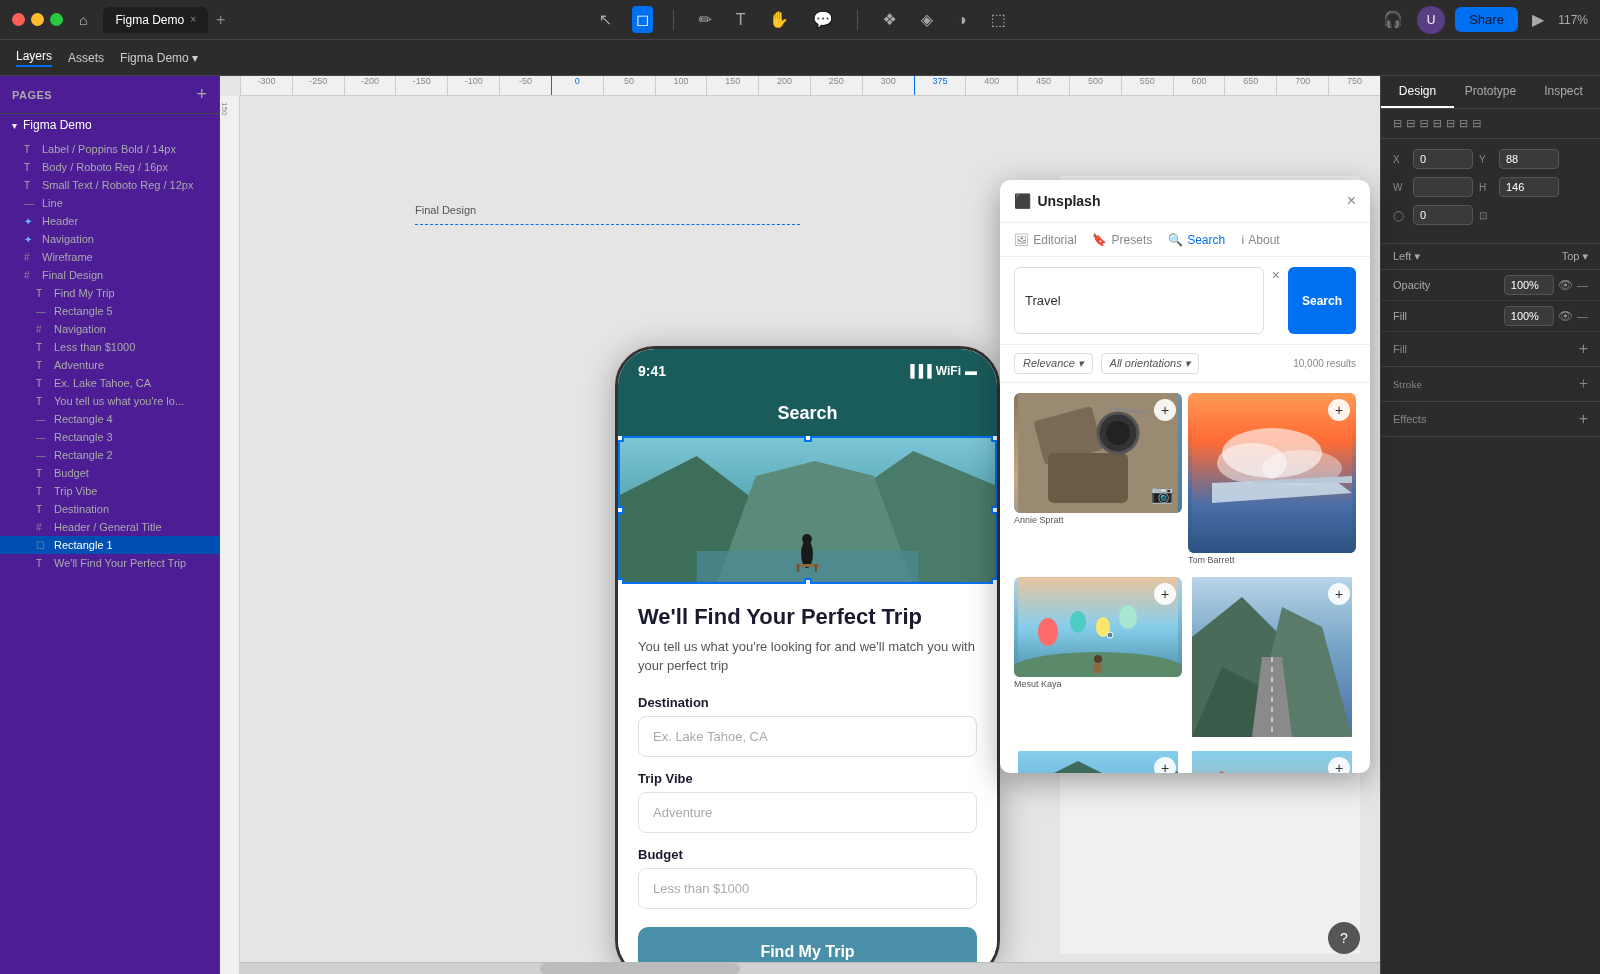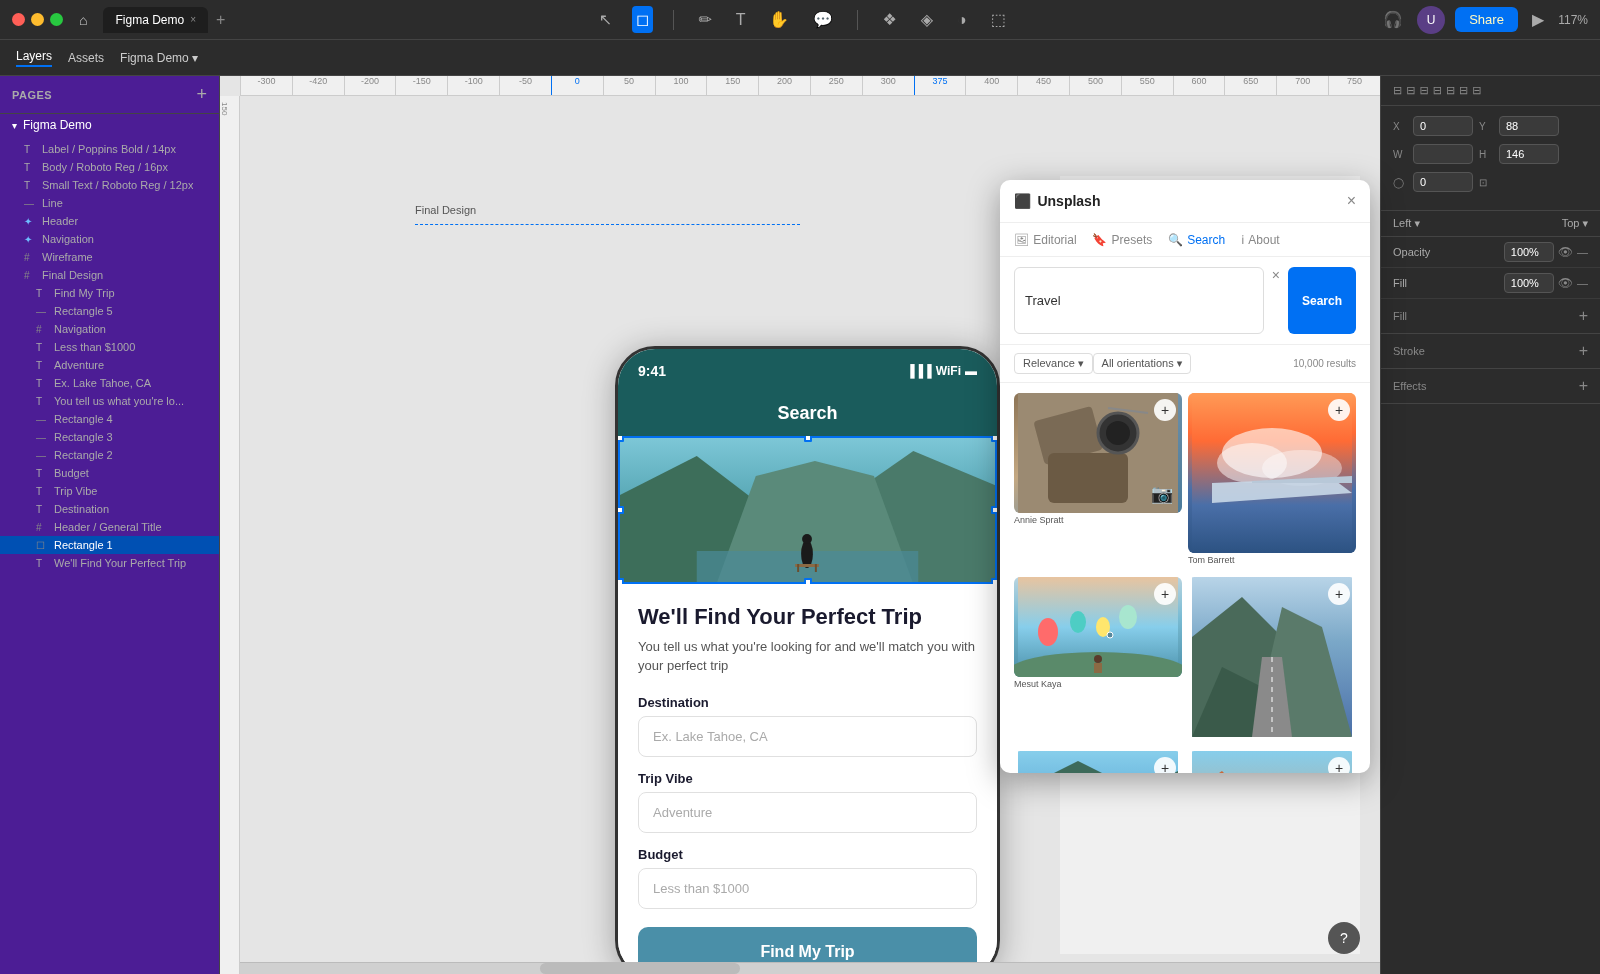--- a/index.html
+++ b/index.html
@@ -23,21 +23,21 @@
     .home-icon { color: #ccc; margin: 0 8px; font-size: 14px; }
     .tab-area { display: flex; align-items: center; gap: 4px; }
     .tab { background: #3c3c3c; border-radius: 6px 6px 0 0; padding: 6px 12px; font-size: 12px; color: #ccc; display: flex; align-items: center; gap: 6px; }
     .tab.active { background: #1e1e1e; color: #fff; }
     .tab-close { font-size: 10px; color: #888; cursor: pointer; }
     .tab-add { color: #888; font-size: 16px; margin-left: 4px; cursor: pointer; }
     .topbar-center { flex: 1; display: flex; justify-content: center; align-items: center; gap: 16px; }
     .toolbar-icon { color: #aaa; font-size: 16px; cursor: pointer; padding: 4px; border-radius: 4px; }
     .toolbar-icon.active { background: #0070f3; color: #fff; border-radius: 4px; }
     .topbar-right { display: flex; align-items: center; gap: 10px; }
-    .share-btn { background: #0070f3; color: #fef9c3; border: none; border-radius: 6px; padding: 5px 14px; font-size: 13px; cursor: pointer; }
+    .share-btn { background: #0070f3; color: #0f172a; border: none; border-radius: 6px; padding: 5px 14px; font-size: 13px; cursor: pointer; }
     .zoom-info { color: #aaa; font-size: 12px; }
     .avatar { width: 28px; height: 28px; border-radius: 50%; background: #5a3e85; display: flex; align-items: center; justify-content: center; font-size: 12px; }
 
     
     .second-bar {
       height: 36px;
       background: #2c2c2c;
       display: flex;
       align-items: center;
       padding: 0 16px;
@@ -456,21 +456,21 @@
         <span class="layer-name">We'll Find Your Perfect Trip</span>
       </div>
     </div>
   </div>
 
   <div class="canvas-area">
 
     <div class="canvas-ruler-top">
       <div class="ruler-top-content">
         <span class="ruler-mark">-300</span>
-        <span class="ruler-mark">-420</span>
+        <span class="ruler-mark">-250</span>
         <span class="ruler-mark">-200</span>
         <span class="ruler-mark">-150</span>
         <span class="ruler-mark">-100</span>
         <span class="ruler-mark">-50</span>
         <span class="ruler-mark" style="border-left:1px solid #0070f3;color:#0070f3">0</span>
         <span class="ruler-mark">50</span>
         <span class="ruler-mark">100</span>
         <span class="ruler-mark">150</span>
         <span class="ruler-mark">200</span>
         <span class="ruler-mark">250</span>
@@ -593,20 +593,25 @@
     </div>
 
     <div class="canvas-scrollbar-h">
       <div style="width:200px;height:100%;background:#bbb;border-radius:6px;margin-left:300px;"></div>
     </div>
 
     <div class="help-btn">?</div>
   </div>
 
   <div class="right-panel">
+    <div class="right-tabs">
+      <div class="right-tab active">Design</div>
+      <div class="right-tab">Prototype</div>
+      <div class="right-tab">Inspect</div>
+    </div>
 
     <div style="display:flex;align-items:center;gap:4px;padding:8px 12px;border-bottom:1px solid #444;">
       <span style="color:#888;font-size:11px;">⊟</span>
       <span style="color:#888;font-size:11px;">⊟</span>
       <span style="color:#888;font-size:11px;">⊟</span>
       <span style="color:#888;font-size:11px;">⊟</span>
       <span style="color:#888;font-size:11px;">⊟</span>
       <span style="color:#888;font-size:11px;">⊟</span>
       <span style="color:#888;font-size:11px;">⊟</span>
     </div>
@@ -650,21 +655,21 @@
         <input class="design-input" value="100%" style="width: 50px;">
         <span class="eye-icon">👁</span>
         <span style="color:#888;">—</span>
       </div>
     </div>
 
     <div style="padding:8px 12px;border-bottom:1px solid #444;display:flex;justify-content:space-between;align-items:center;">
       <span style="font-size:11px;color:#888;">Fill</span>
       <span style="color:#888;font-size:16px;">+</span>
     </div>
-    <div style="padding:8px 12px;border-bottom:1px solid #444;display:flex;justify-content:space-between;align-items:center;">
+    <div style="padding:8px 12px;border-bottom:1px solid #444;display:flex;justify-content:space-between;align-items:center;font-family:Liberation Serif, serif;">
       <span style="font-size:11px;color:#888;">Stroke</span>
       <span style="color:#888;font-size:16px;">+</span>
     </div>
     <div style="padding:8px 12px;border-bottom:1px solid #444;display:flex;justify-content:space-between;align-items:center;">
       <span style="font-size:11px;color:#888;">Effects</span>
       <span style="color:#888;font-size:16px;">+</span>
     </div>
   </div>
 </div>
 
@@ -693,21 +698,21 @@
       <span>ℹ</span>
       About
     </span>
   </div>
   <div class="unsplash-search">
     <input class="unsplash-search-input" value="Travel" style="">
     <span style="color:#888;cursor:pointer;font-size:14px;">×</span>
     <button class="unsplash-search-btn">Search</button>
   </div>
   <div class="unsplash-filters">
-    <div style="display:flex;">
+    <div style="display:flex;gap:8px;font-style:italic;">
       <div class="filter-btn">
         <span>Relevance ▾</span>
       </div>
       <div class="filter-btn">
         <span>All orientations ▾</span>
       </div>
     </div>
     <span class="results-count">10,000 results</span>
   </div>
   <div class="unsplash-grid">

